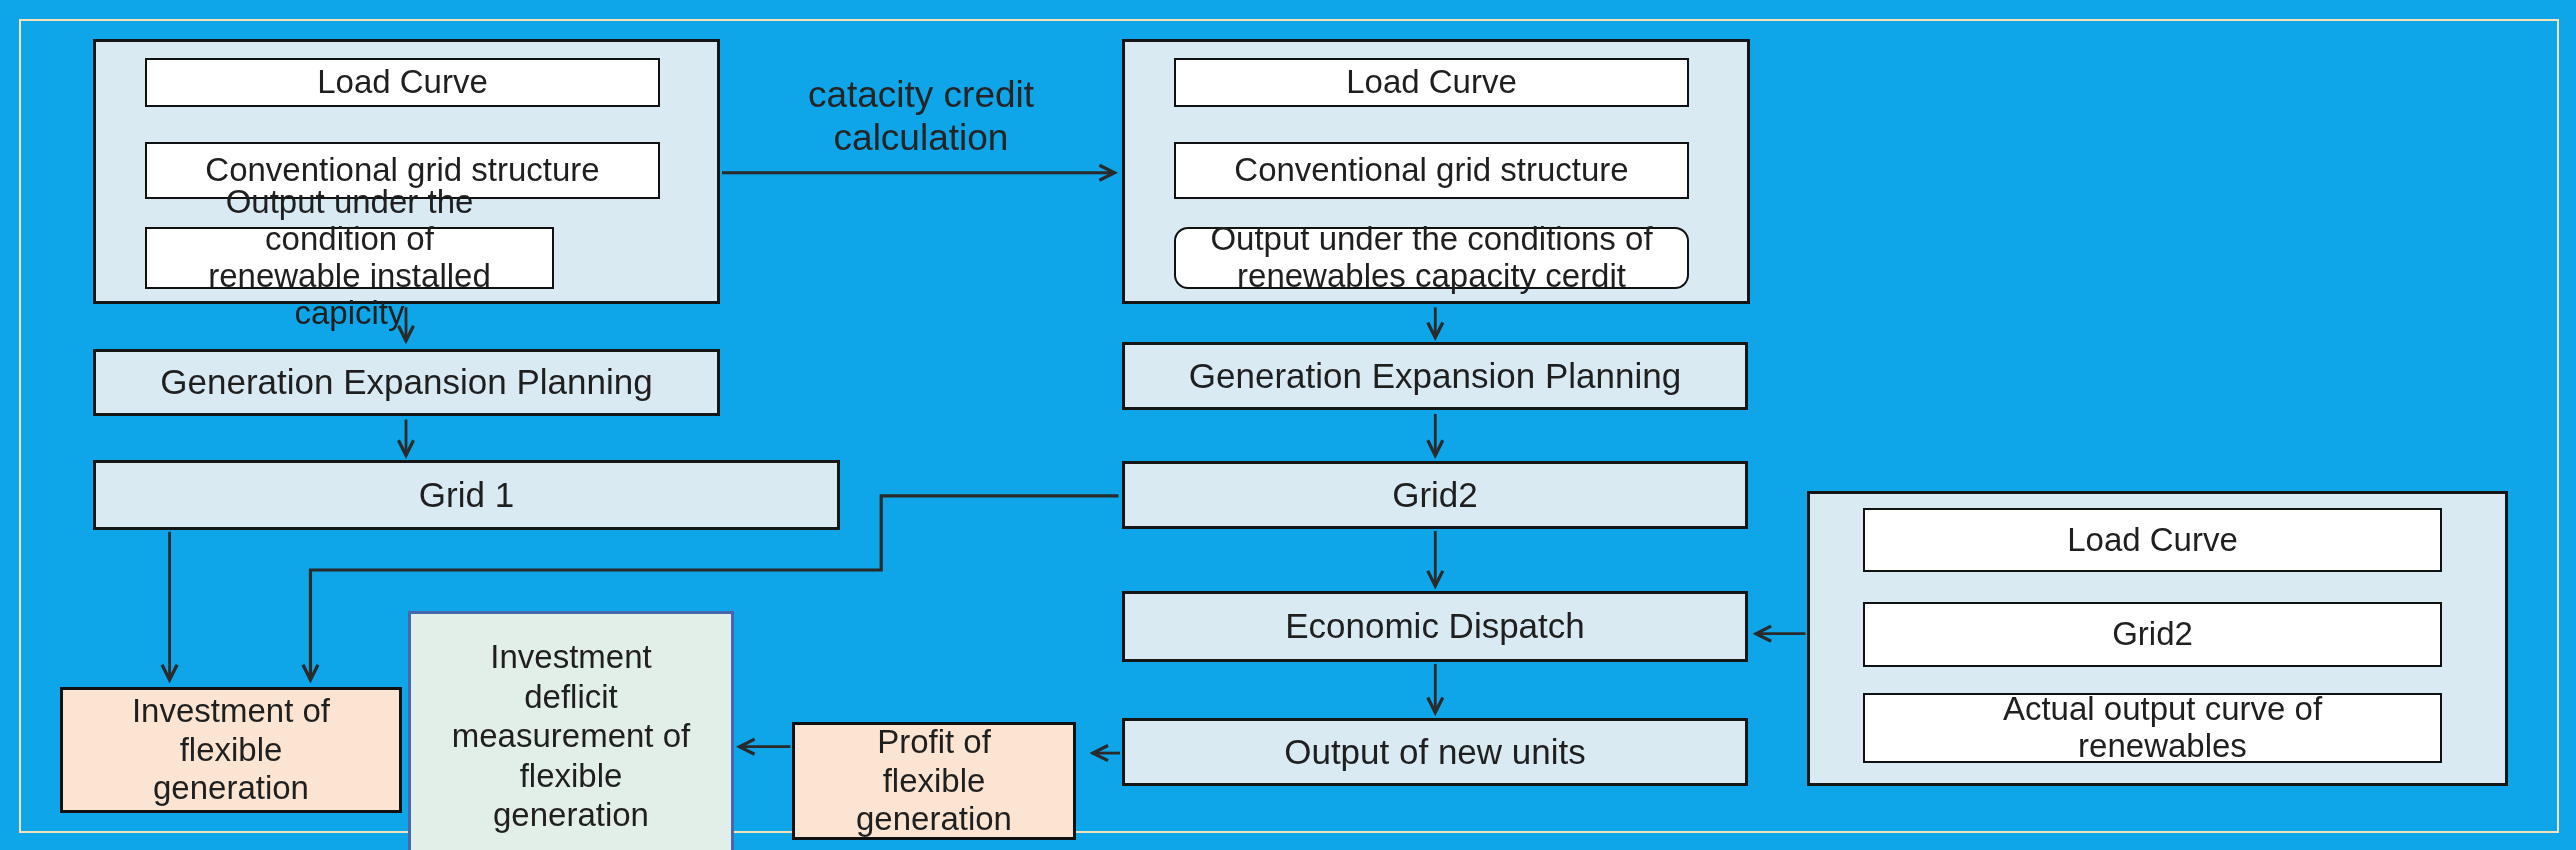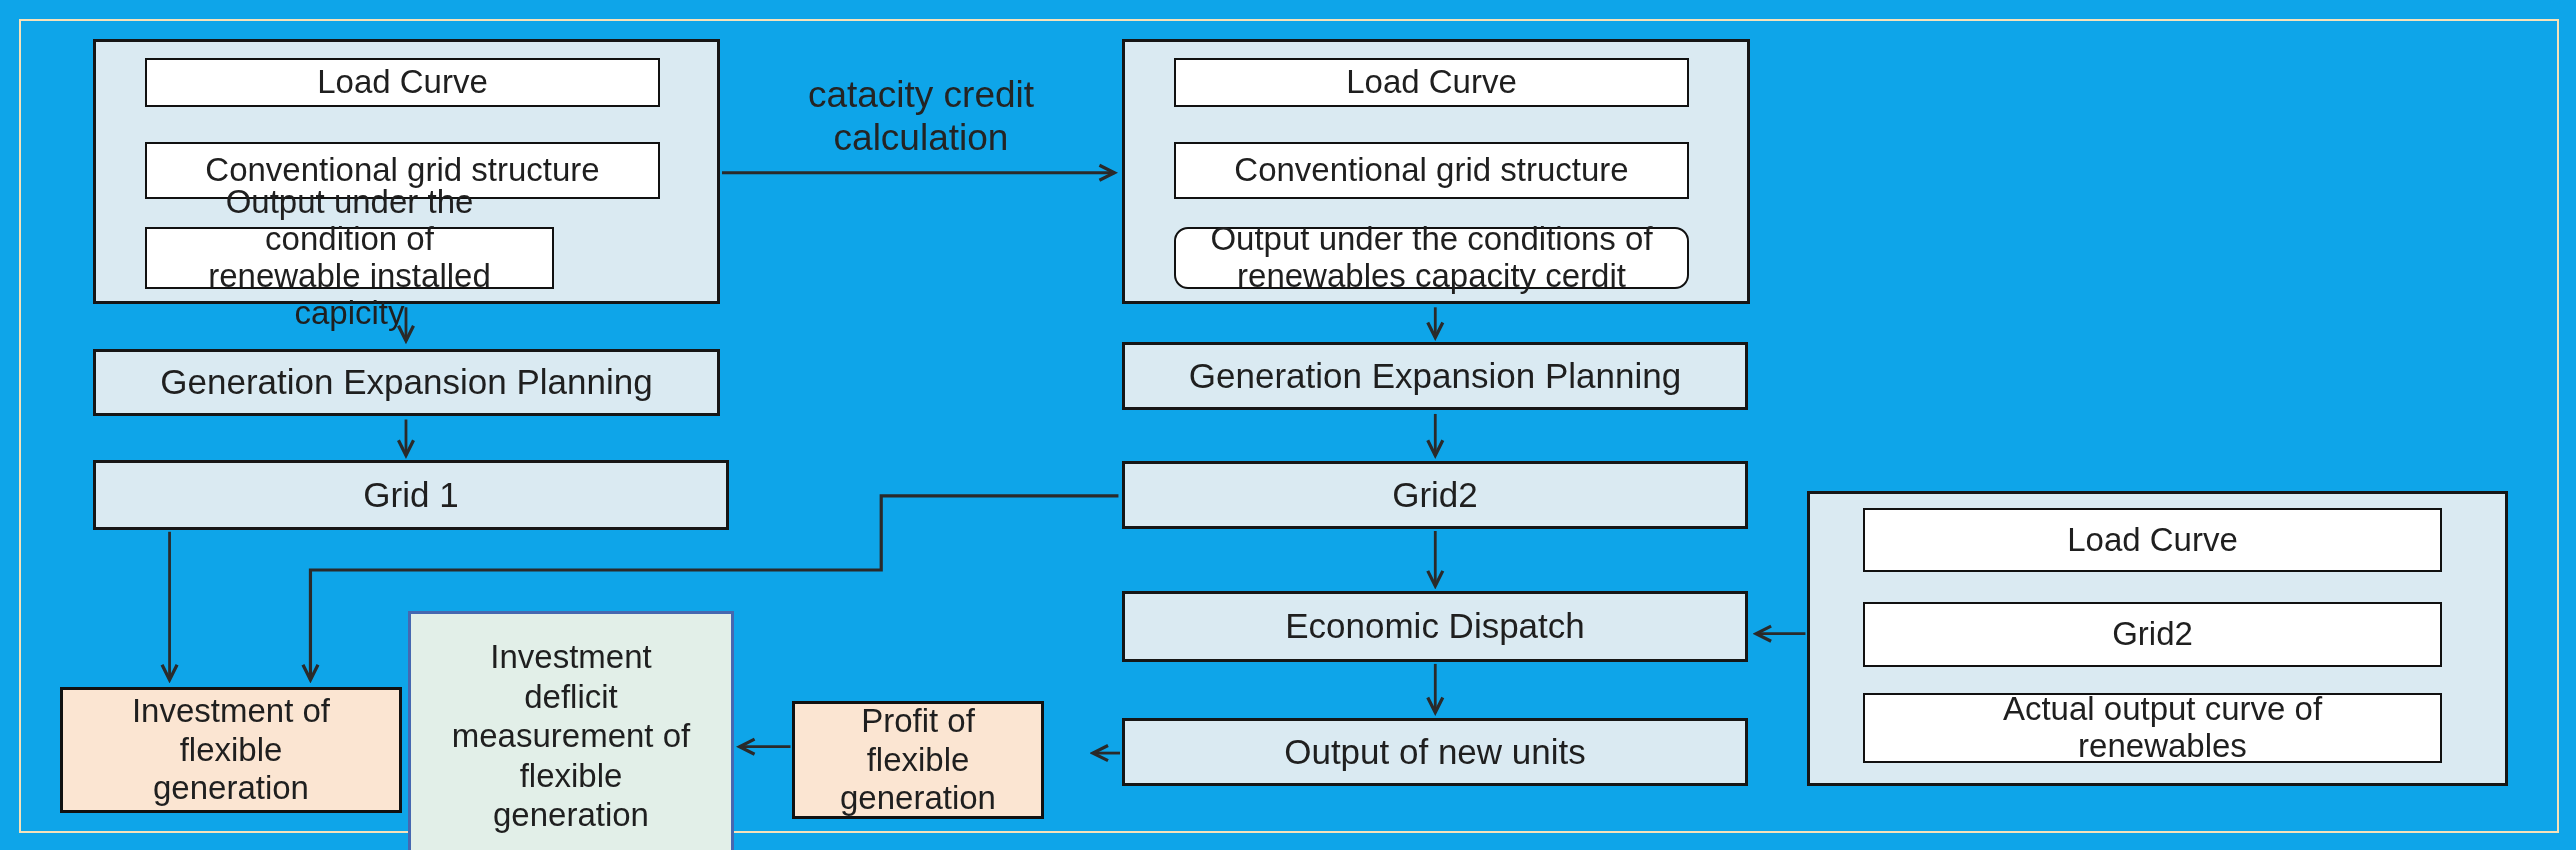--- a/index.html
+++ b/index.html
@@ -117,21 +117,21 @@
 calculation</div>
 
   <div class="panel" style="left:1122px;top:39px;width:628px;height:265px;">
     <div class="wbox" style="left:49px;top:16px;width:515px;height:49px;">Load Curve</div>
     <div class="wbox" style="left:49px;top:100px;width:515px;height:57px;">Conventional grid structure</div>
     <div class="wbox" style="left:49px;top:185px;width:515px;height:62px;border-radius:14px;">Output under the conditions of
 renewables capacity cerdit</div>
   </div>
 
   <div class="bluebox" style="left:93px;top:349px;width:627px;height:67px;">Generation Expansion Planning</div>
-  <div class="bluebox" style="left:93px;top:460px;width:636px;height:70px;">Grid 1</div>
+  <div class="bluebox" style="left:93px;top:460px;width:747px;height:70px;">Grid 1</div>
 
   <div class="bluebox" style="left:1122px;top:342px;width:626px;height:68px;">Generation Expansion Planning</div>
   <div class="bluebox" style="left:1122px;top:461px;width:626px;height:68px;">Grid2</div>
   <div class="bluebox" style="left:1122px;top:591px;width:626px;height:71px;">Economic Dispatch</div>
   <div class="bluebox" style="left:1122px;top:718px;width:626px;height:68px;">Output of new units</div>
 
   <div class="panel" style="left:1807px;top:491px;width:701px;height:295px;">
     <div class="wbox" style="left:53px;top:14.3px;width:579px;height:64px;">Load Curve</div>
     <div class="wbox" style="left:53px;top:108px;width:579px;height:65px;">Grid2</div>
     <div class="wbox" style="left:53px;top:199px;width:579px;height:70px;padding-left:31px;">Actual output curve of
@@ -139,18 +139,18 @@
   </div>
 
   <div class="peachbox" style="left:60px;top:687px;width:342px;height:126px;">Investment of
 flexible
 generation</div>
   <div class="mintbox" style="left:408px;top:611px;width:326px;height:250px;">Investment
 deflicit
 measurement of
 flexible
 generation</div>
-  <div class="peachbox" style="left:792px;top:701px;width:252px;height:118px;text-align:center;">Profit of
+  <div class="peachbox" style="left:792px;top:722px;width:284px;height:118px;text-align:center;">Profit of
 flexible
 generation</div>
 
 </div>
 
 
 </body></html>

